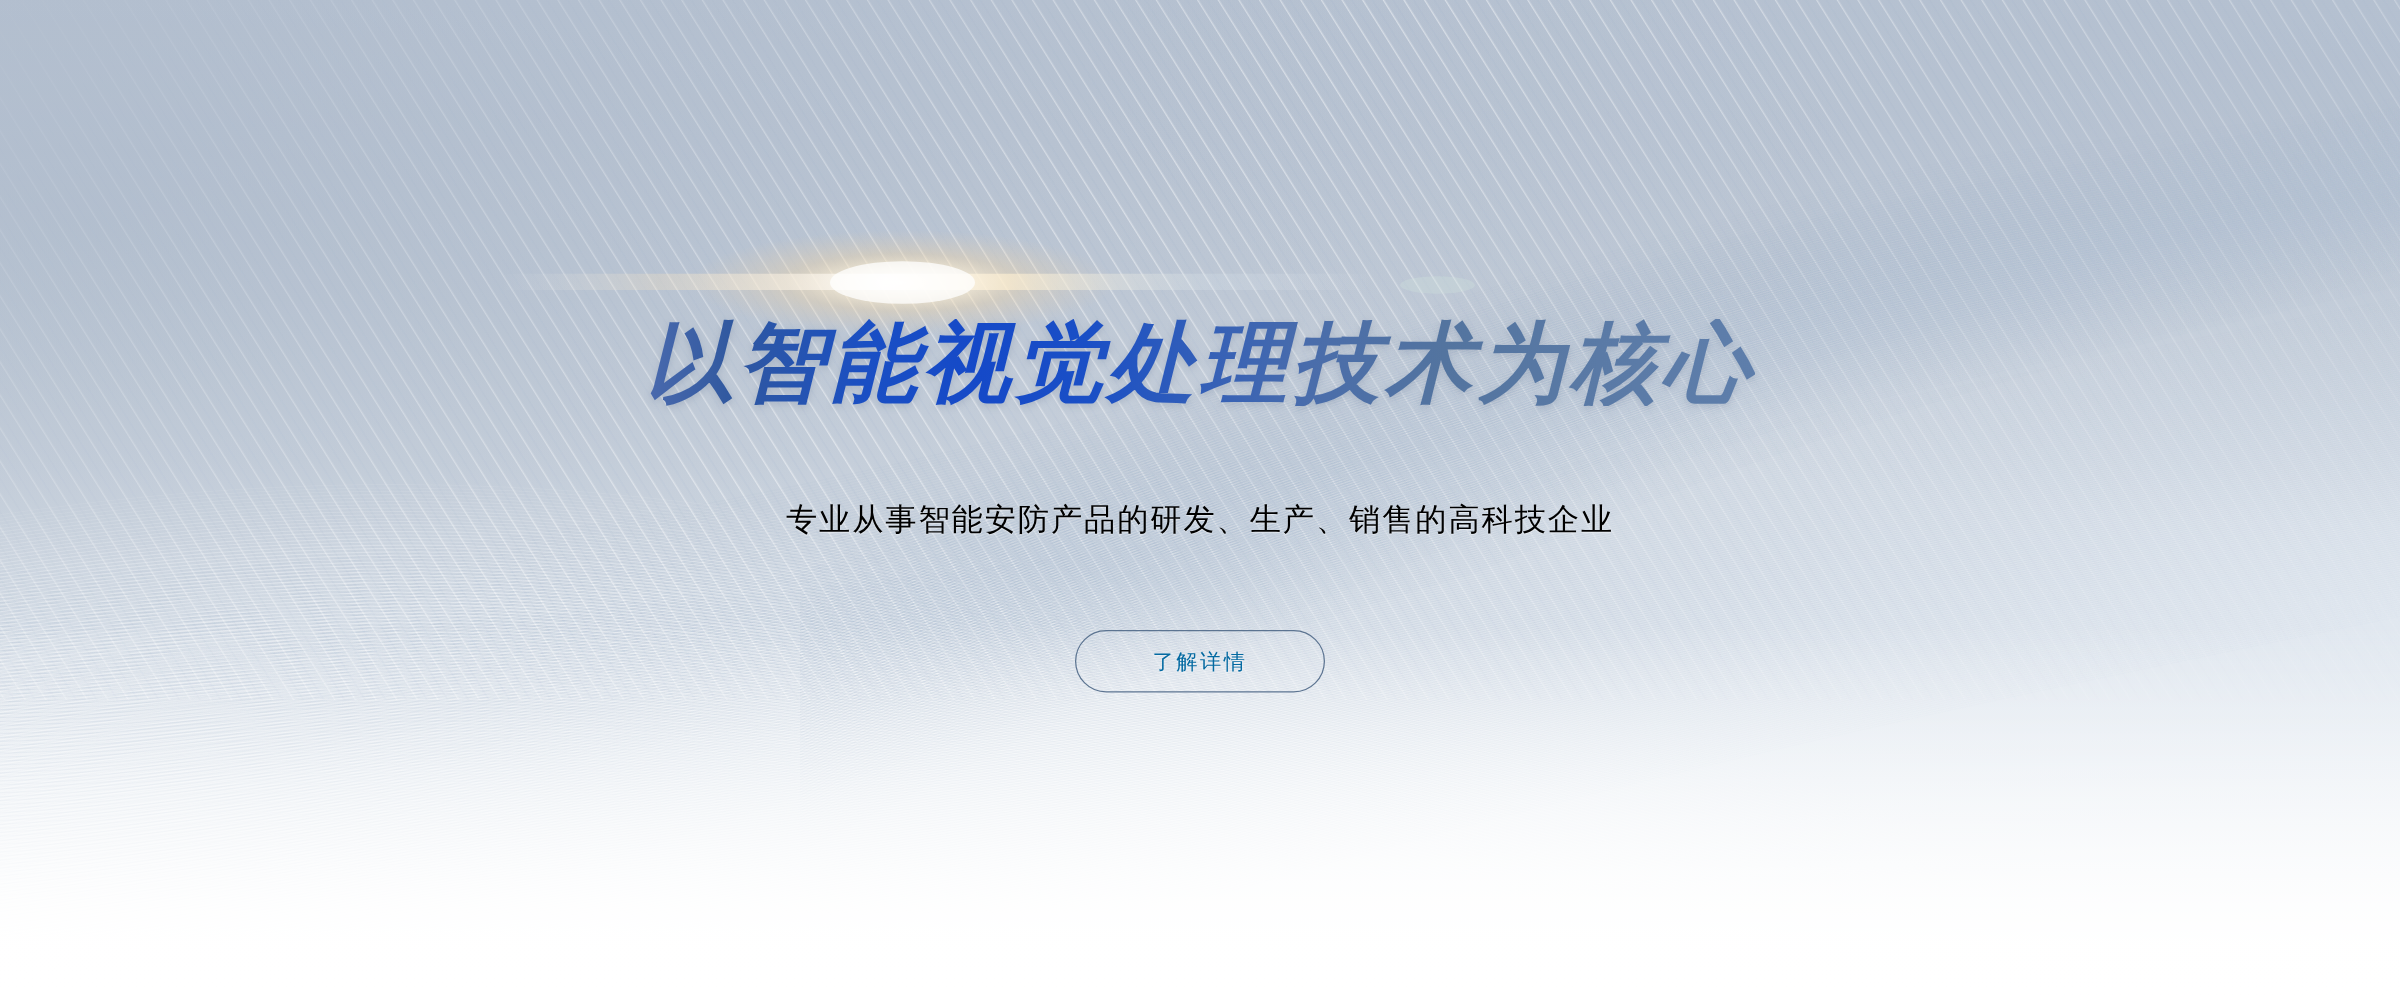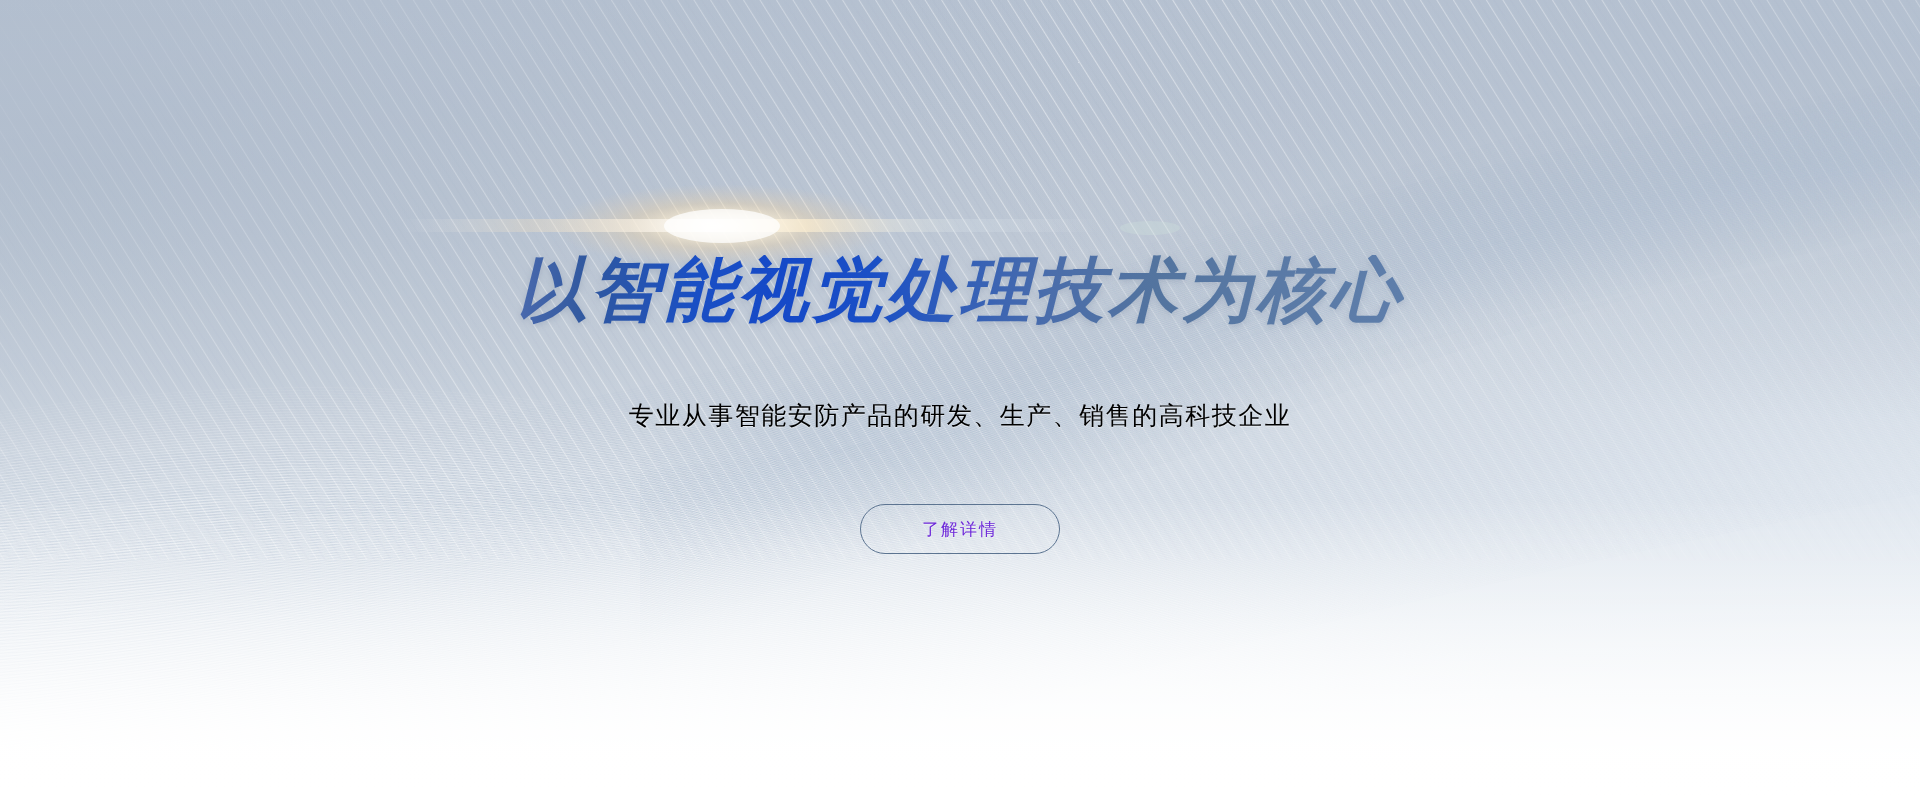--- a/index.html
+++ b/index.html
@@ -127,21 +127,21 @@
   .cta-button {
     position: absolute;
     top: 504px;
     left: 50%;
     transform: translateX(-50%);
     width: 200px;
     height: 50px;
     border: 1px solid #5c7491;
     border-radius: 25px;
     background: transparent;
-    color: #6d28d9;
+    color: #0369a1;
     font-size: 17px;
     letter-spacing: 2px;
     font-family: "DejaVu Sans", "Liberation Sans", sans-serif;
     display: flex;
     align-items: center;
     justify-content: center;
     cursor: pointer;
     box-sizing: border-box;
     text-shadow: 0 1px 1px rgba(255,255,255,0.5);
   }

